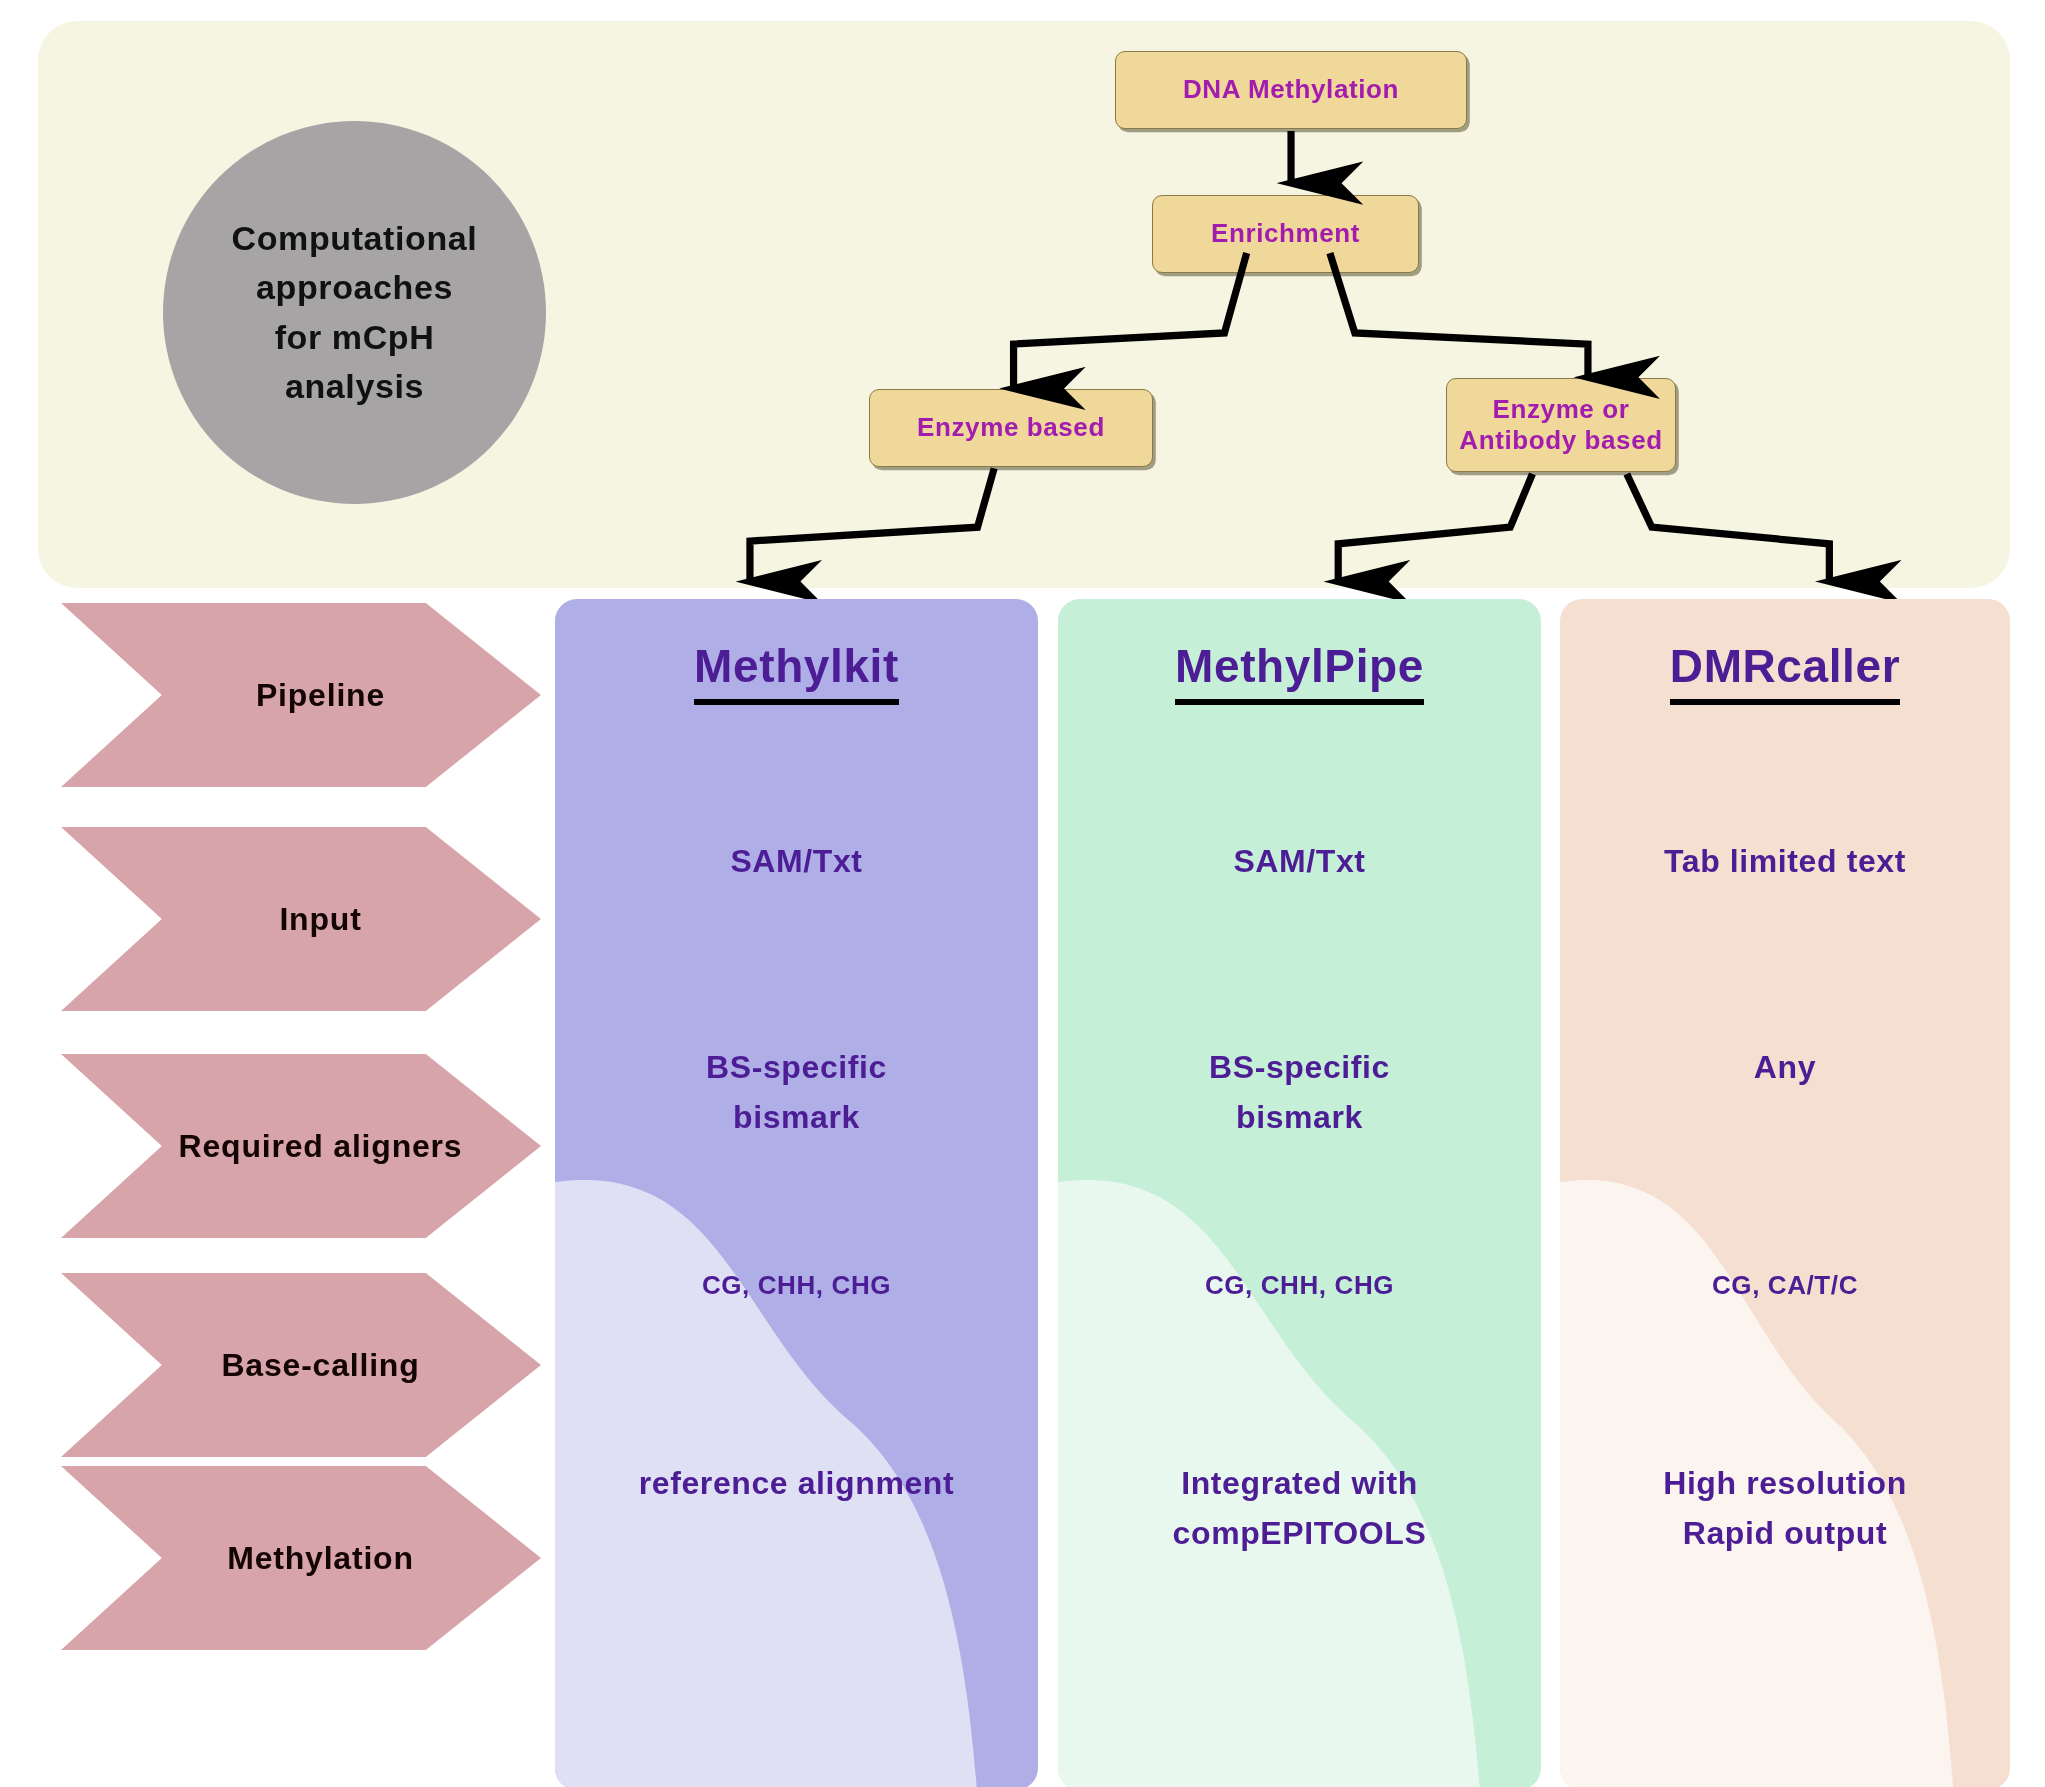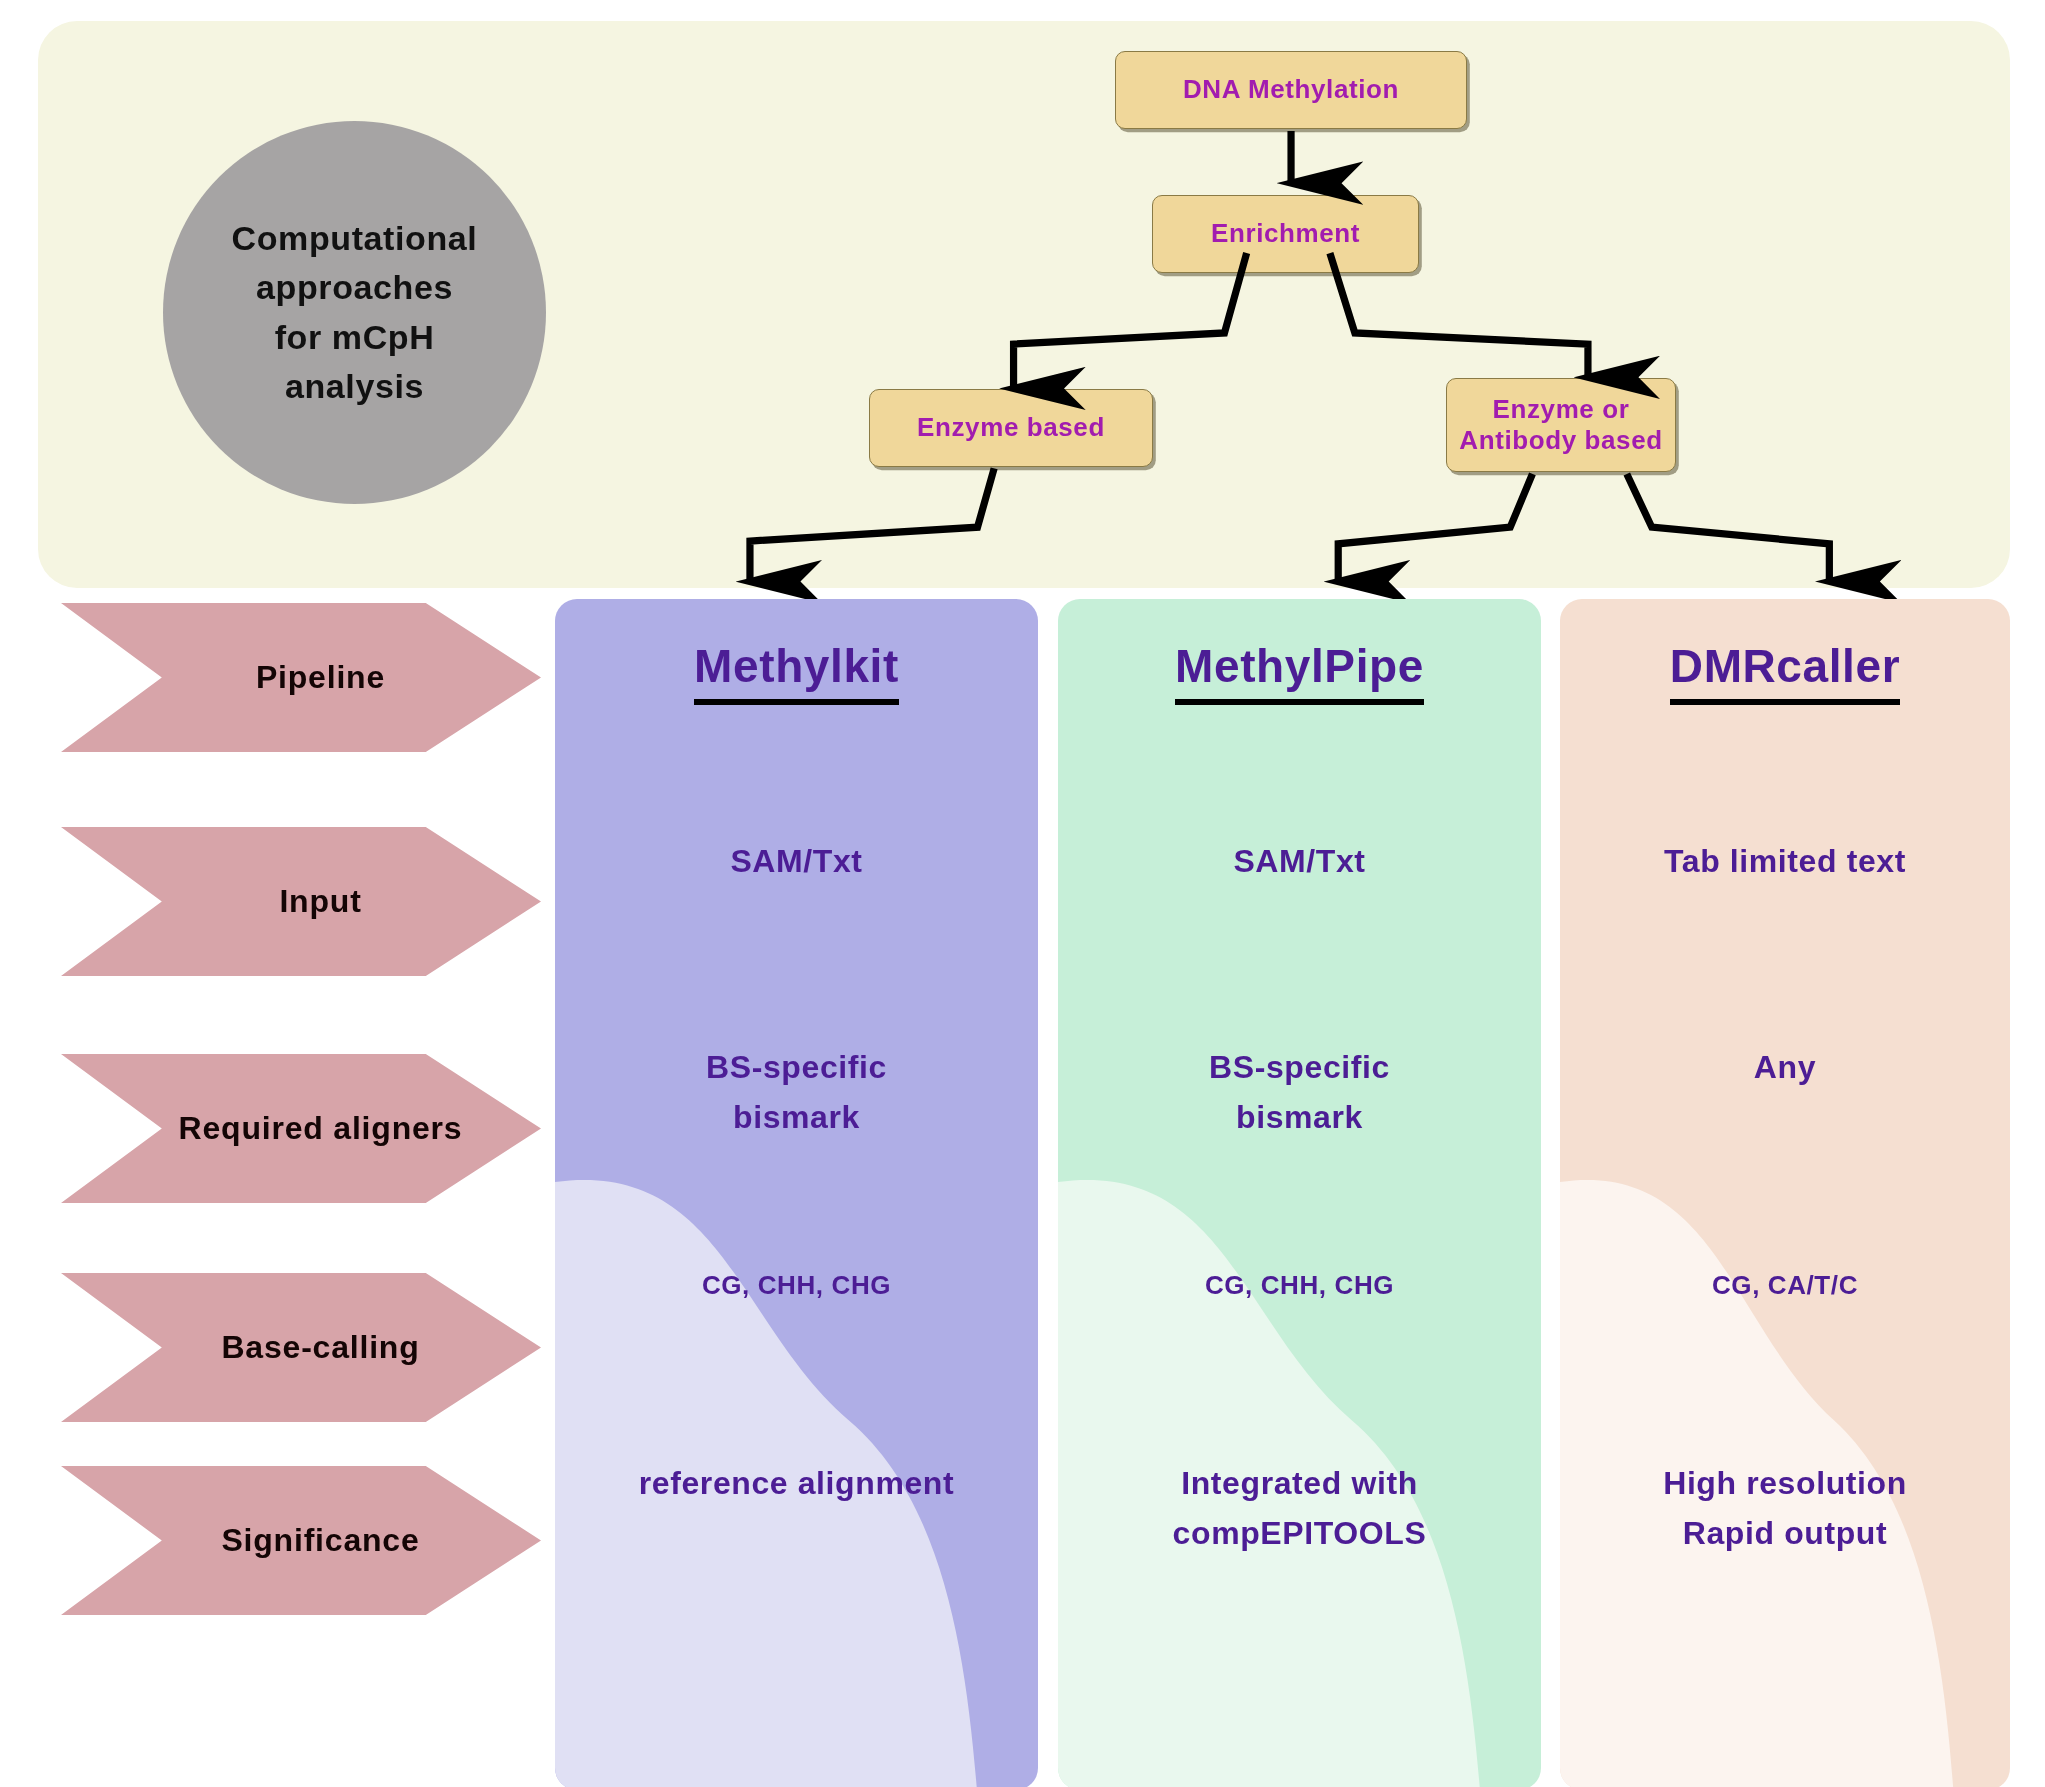--- a/index.html
+++ b/index.html
@@ -53,21 +53,21 @@
   svg.connectors {
     position: absolute; left: 0; top: 0;
     width: 2046px; height: 616px;
     pointer-events: none;
   }
 
   
   .chev {
     position: absolute;
     left: 61px;
-    width: 480px; height: 149px;
+    width: 480px; height: 184px;
     background: #d7a4a9;
     -webkit-clip-path: polygon(0 0, 76% 0, 100% 50%, 76% 100%, 0 100%, 21% 50%);
     clip-path: polygon(0 0, 76% 0, 100% 50%, 76% 100%, 0 100%, 21% 50%);
     display: flex; align-items: center; justify-content: center;
     font-size: 32px; font-weight: 700; color: #140505;
     letter-spacing: 0.8px;
     padding-left: 39px;
   }
   .chev span { display: block; }
   #chev-0 { top: 603px; }
@@ -171,21 +171,21 @@
   <div class="chev" id="chev-1" style="background: rgb(215, 164, 169);">
     <span>Input</span>
   </div>
   <div class="chev" id="chev-2" style="background: rgb(215, 164, 169);">
     <span>Required aligners</span>
   </div>
   <div class="chev" id="chev-3" style="background: rgb(215, 164, 169);">
     <span>Base-calling</span>
   </div>
   <div class="chev" id="chev-4" style="background: rgb(215, 164, 169);">
-    <span>Significance</span>
+    <span>Methylation</span>
   </div>
 
   <div class="col" id="col-0">
     <svg class="col-svg" viewBox="0 0 870 2145" preserveAspectRatio="none">
       <rect x="0" y="0" width="870" height="2145" id="c0dark" fill="#afaee6"></rect>
       <path id="c0light" d="M0,2145 L0,1050 C300,1010 330,1310 530,1480
                             C700,1625 740,1900 760,2145 Z" fill="#e0e0f4"></path>
     </svg>
     <div class="col-body">
       <div class="cell title">

